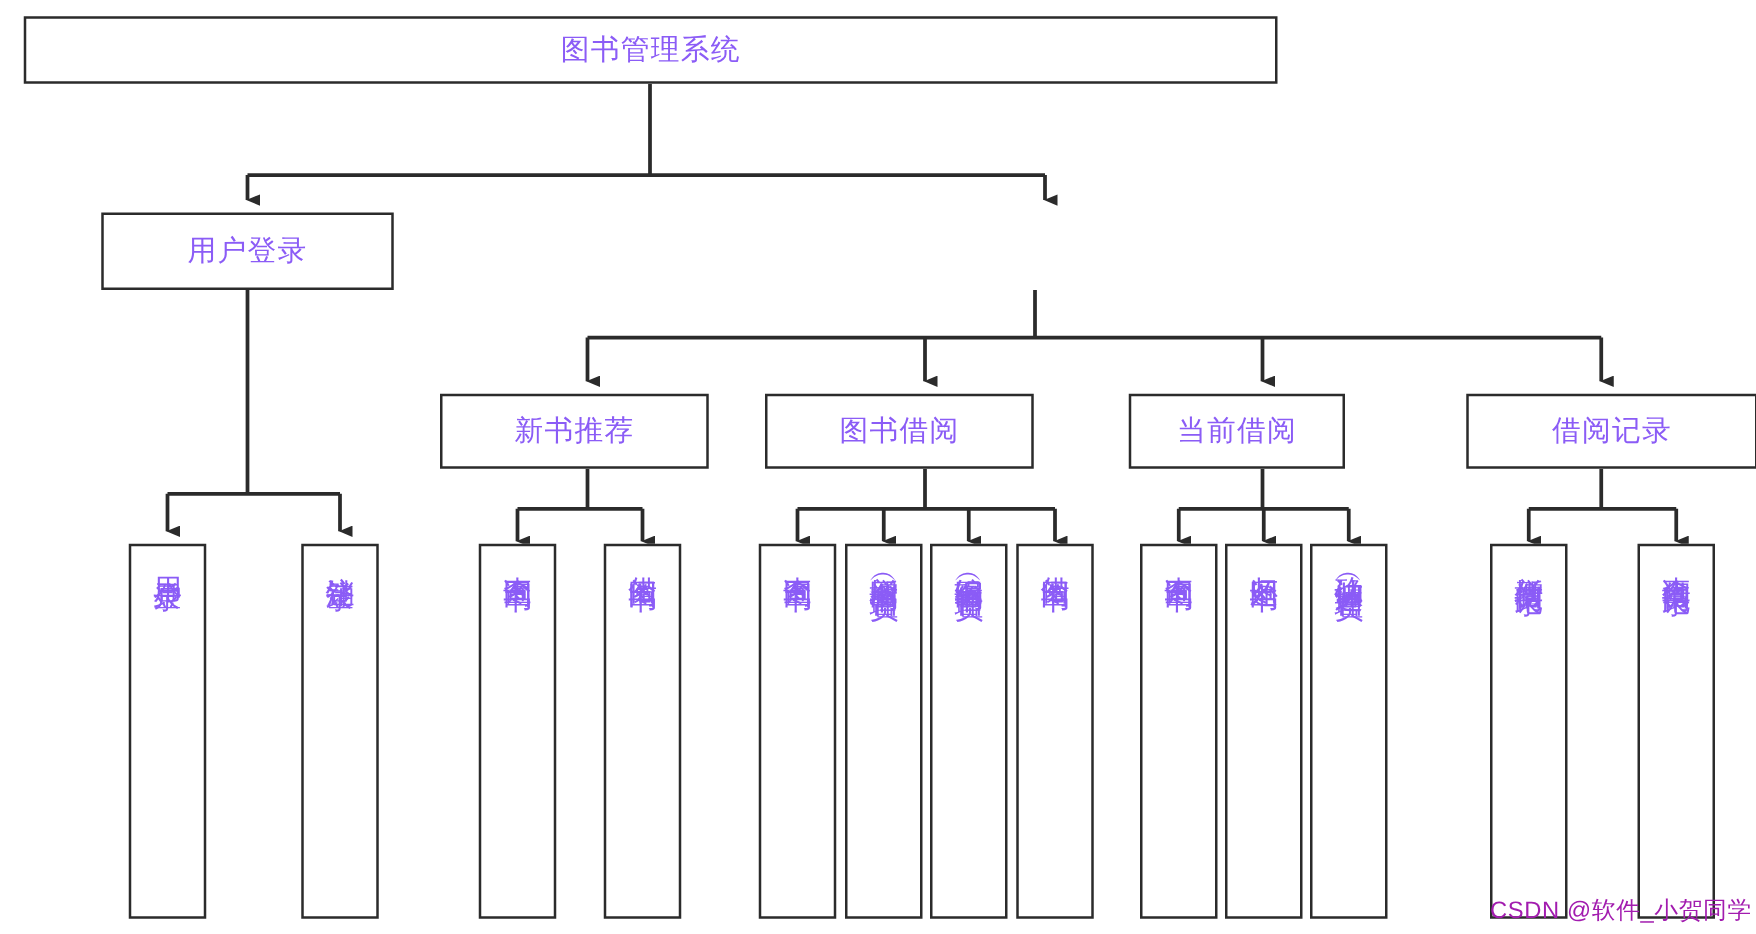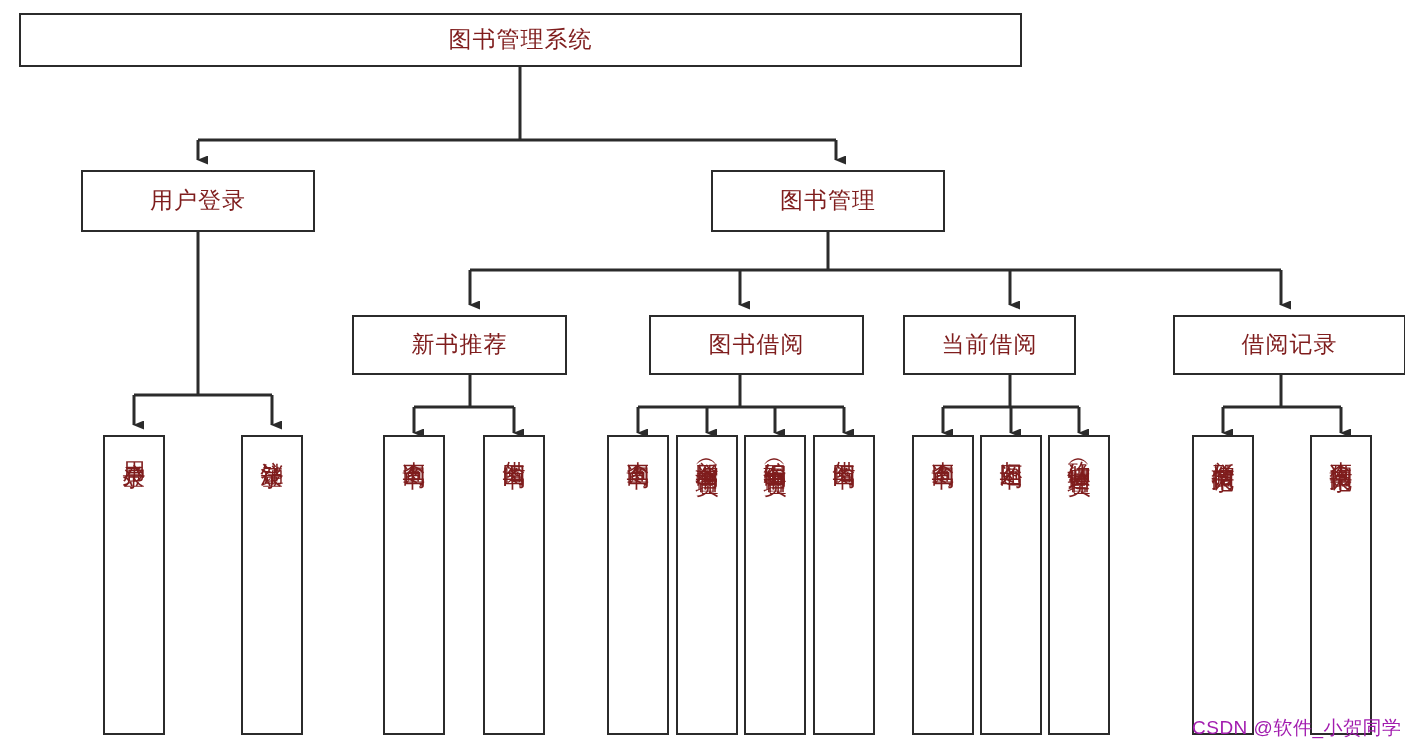--- a/index.html
+++ b/index.html
@@ -26,21 +26,21 @@
     pointer-events: none;
   }
   .node {
     position: absolute;
     box-sizing: border-box;
     background: #ffffff;
     border: 2px solid #2b2b2b;
     display: flex;
     align-items: center;
     justify-content: center;
-    color: #7f1d1d;
+    color: #8b5cf6;
   }
   .node.horiz {
     font-size: 23px;
     letter-spacing: 1px;
     line-height: 1.1;
   }
   .node.vert {
     writing-mode: vertical-rl;
     text-orientation: upright;
     font-size: 23px;
@@ -118,28 +118,25 @@
     </g>
   </svg>
 
   <div class="node horiz" style="left:19px; top:13px; width:1003px; height:54px;">
     <span>图书管理系统</span>
   </div>
 
   <div class="node horiz" style="left:81px; top:170px; width:234px; height:62px;">
     <span>用户登录</span>
   </div>
-  <div class="node horiz" style="left:711px; top:170px; width:234px; height:62px;">
-    <span>图书管理</span>
-  </div>
 
   <div class="node horiz" style="left:352px; top:315px; width:215px; height:60px;">
     <span>新书推荐</span>
   </div>
-  <div class="node horiz" style="left:649px; top:315px; width:215px; height:60px;">
+  <div class="node horiz" style="left:612px; top:315px; width:215px; height:60px;">
     <span>图书借阅</span>
   </div>
   <div class="node horiz" style="left:903px; top:315px; width:173px; height:60px;">
     <span>当前借阅</span>
   </div>
   <div class="node horiz" style="left:1173px; top:315px; width:233px; height:60px;">
     <span>借阅记录</span>
   </div>
 
   <div class="node vert" style="left:103px; top:435px; width:62px; height:300px;">

